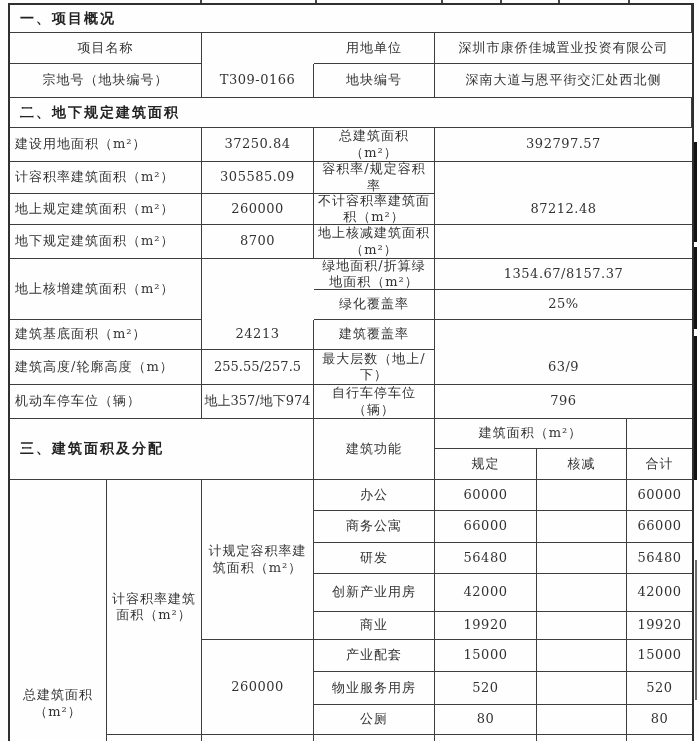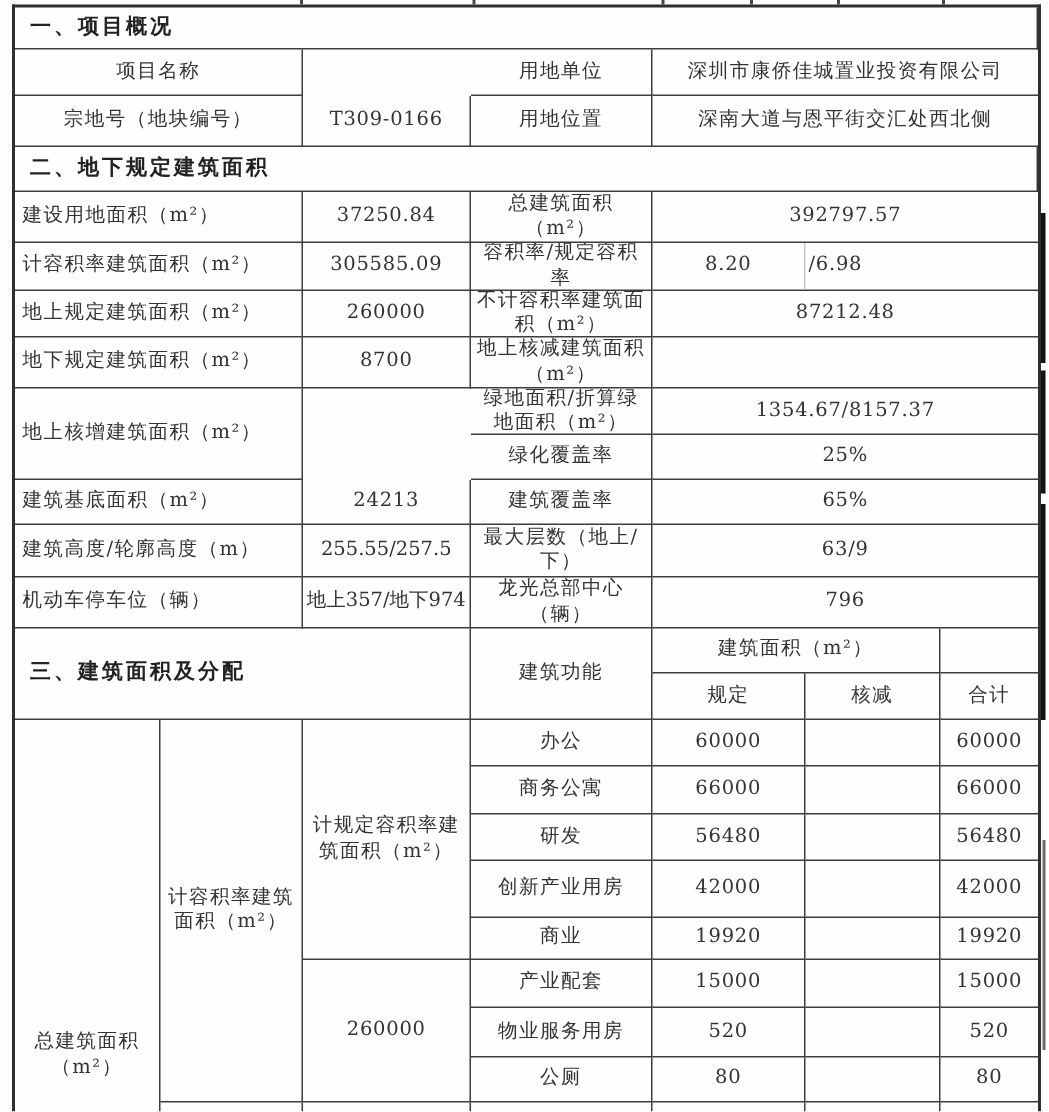--- a/index.html
+++ b/index.html
@@ -38,68 +38,62 @@
   <div class="tbl">
 
     <div class="c title" style="grid-row:1/2">一、项目概况</div>
 
     <div class="c" style="grid-row:2/3;grid-column:1/3">项目名称</div>
     <div class="c er" style="grid-row:2/3;grid-column:5/8">深圳市康侨佳城置业投资有限公司</div>
     <div class="c" style="grid-row:2/3;grid-column:4/5">用地单位</div>
 
     <div class="c" style="grid-row:3/4;grid-column:1/3">宗地号（地块编号）</div>
     <div class="c num" style="grid-row:3/4;grid-column:3/4">T309-0166</div>
-    <div class="c" style="grid-row:3/4;grid-column:4/5">用地位置</div>
+    <div class="c" style="grid-row:3/4;grid-column:4/5">地块编号</div>
     <div class="c er" style="grid-row:3/4;grid-column:5/8">深南大道与恩平街交汇处西北侧</div>
 
     <div class="c title" style="grid-row:4/5">二、地下规定建筑面积</div>
 
     <div class="c la" style="grid-row:5/6;grid-column:1/3">建设用地面积（m²）</div>
     <div class="c num" style="grid-row:5/6;grid-column:3/4">37250.84</div>
     <div class="c" style="grid-row:5/6;grid-column:4/5">总建筑面积（m²）</div>
     <div class="c er num" style="grid-row:5/6;grid-column:5/8">392797.57</div>
 
     <div class="c la" style="grid-row:6/7;grid-column:1/3">计容积率建筑面积（m²）</div>
     <div class="c num" style="grid-row:6/7;grid-column:3/4">305585.09</div>
     <div class="c" style="grid-row:6/7;grid-column:4/5">容积率/规定容积率</div>
-    <div class="c er num ratio-cell" style="grid-row:6/7;grid-column:5/8">
-      <span class="ratio-a">8.20</span>
-      <span class="ratio-div"></span>
-      <span class="ratio-b">/6.98</span>
-    </div>
 
     <div class="c la" style="grid-row:7/8;grid-column:1/3">地上规定建筑面积（m²）</div>
     <div class="c num" style="grid-row:7/8;grid-column:3/4">260000</div>
     <div class="c" style="grid-row:7/8;grid-column:4/5">不计容积率建筑面积（m²）</div>
     <div class="c er num" style="grid-row:7/8;grid-column:5/8">87212.48</div>
 
     <div class="c la" style="grid-row:8/9;grid-column:1/3">地下规定建筑面积（m²）</div>
     <div class="c num" style="grid-row:8/9;grid-column:3/4">8700</div>
     <div class="c" style="grid-row:8/9;grid-column:4/5">地上核减建筑面积（m²）</div>
     <div class="c er" style="grid-row:8/9;grid-column:5/8"></div>
 
     <div class="c la" style="grid-row:9/11;grid-column:1/3">地上核增建筑面积（m²）</div>
     <div class="c" style="grid-row:9/10;grid-column:4/5">绿地面积/折算绿地面积（m²）</div>
     <div class="c er num" style="grid-row:9/10;grid-column:5/8">1354.67/8157.37</div>
     <div class="c" style="grid-row:10/11;grid-column:4/5">绿化覆盖率</div>
     <div class="c er num" style="grid-row:10/11;grid-column:5/8">25%</div>
 
     <div class="c la" style="grid-row:11/12;grid-column:1/3">建筑基底面积（m²）</div>
     <div class="c num" style="grid-row:11/12;grid-column:3/4">24213</div>
     <div class="c" style="grid-row:11/12;grid-column:4/5">建筑覆盖率</div>
-    <div class="c er num" style="grid-row:11/12;grid-column:5/8">65%</div>
 
     <div class="c la" style="grid-row:12/13;grid-column:1/3">建筑高度/轮廓高度（m）</div>
     <div class="c num" style="grid-row:12/13;grid-column:3/4;letter-spacing:0">255.55/257.5</div>
     <div class="c" style="grid-row:12/13;grid-column:4/5">最大层数（地上/下）</div>
     <div class="c er num" style="grid-row:12/13;grid-column:5/8">63/9</div>
 
     <div class="c la" style="grid-row:13/14;grid-column:1/3">机动车停车位（辆）</div>
     <div class="c num" style="grid-row:13/14;grid-column:3/4;letter-spacing:0;padding:1px 0">地上357/地下974</div>
-    <div class="c" style="grid-row:13/14;grid-column:4/5">龙光总部中心（辆）</div>
+    <div class="c" style="grid-row:13/14;grid-column:4/5">自行车停车位（辆）</div>
     <div class="c er num" style="grid-row:13/14;grid-column:5/8">796</div>
 
     <div class="c title" style="grid-row:14/16;grid-column:1/4;border-bottom-color:#3d3d3d">三、建筑面积及分配</div>
     <div class="c" style="grid-row:14/16;grid-column:4/5">建筑功能</div>
     <div class="c" style="grid-row:14/15;grid-column:5/7">建筑面积（m²）</div>
     <div class="c er" style="grid-row:14/15;grid-column:7/8"></div>
     <div class="c" style="grid-row:15/16;grid-column:5/6">规定</div>
     <div class="c" style="grid-row:15/16;grid-column:6/7">核减</div>
     <div class="c er" style="grid-row:15/16;grid-column:7/8">合计</div>
 

